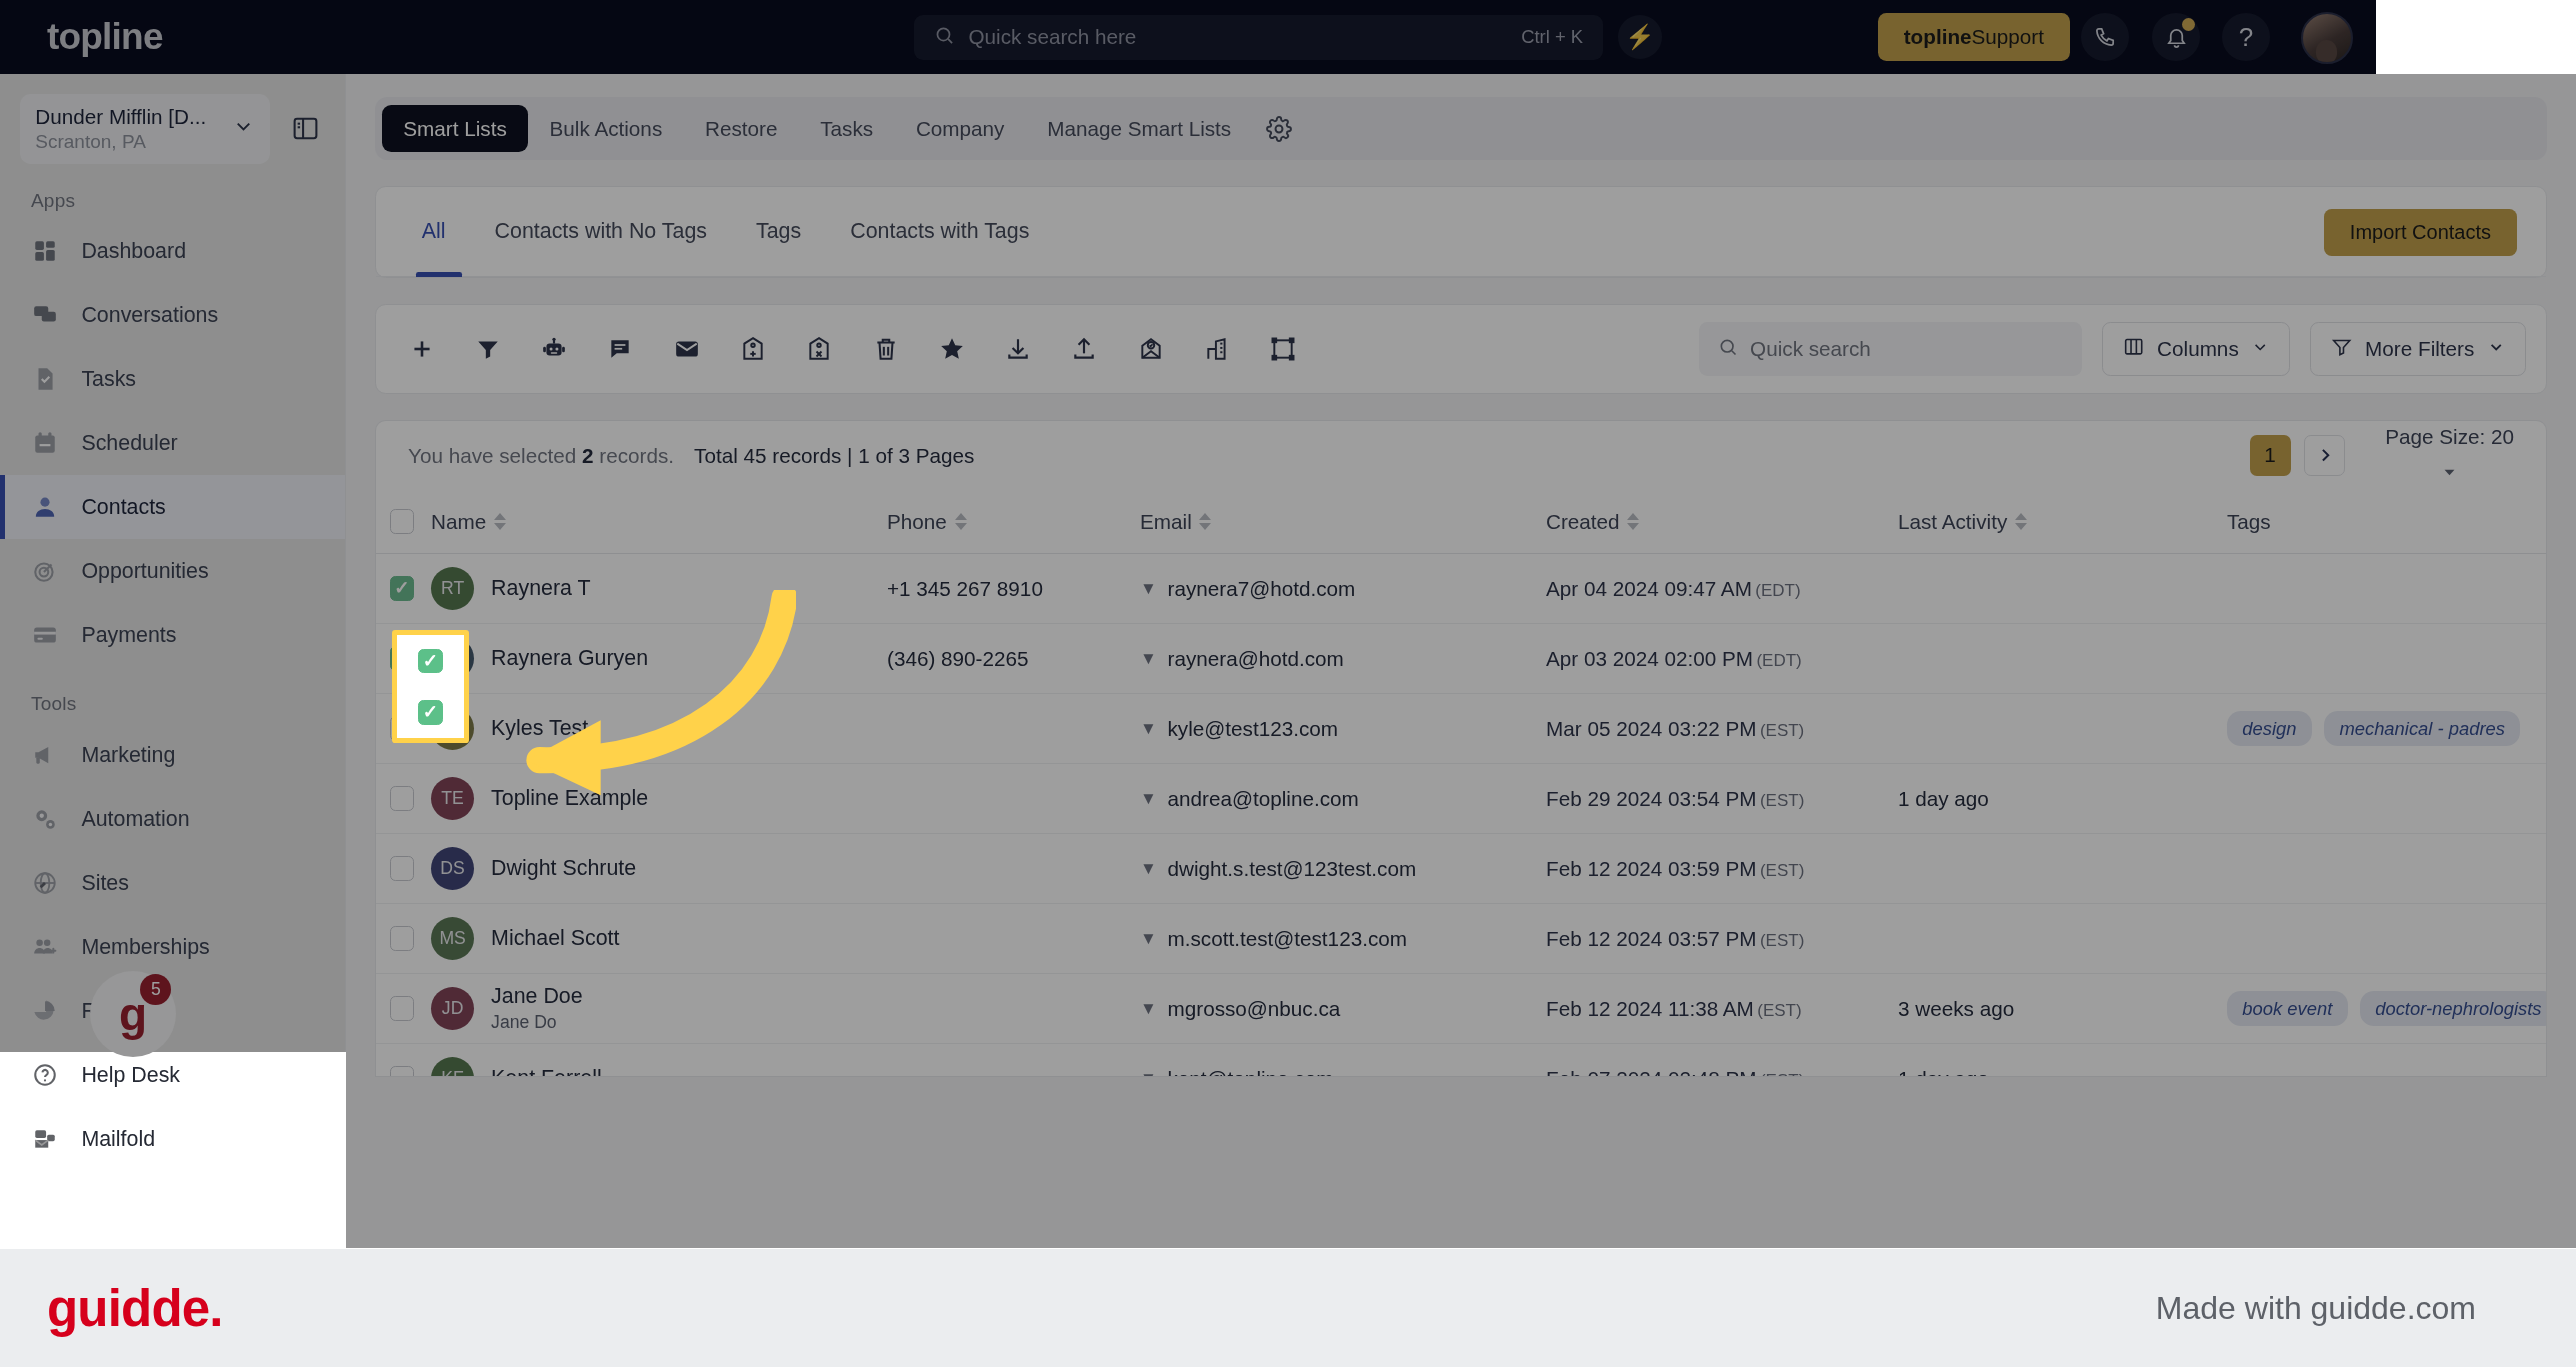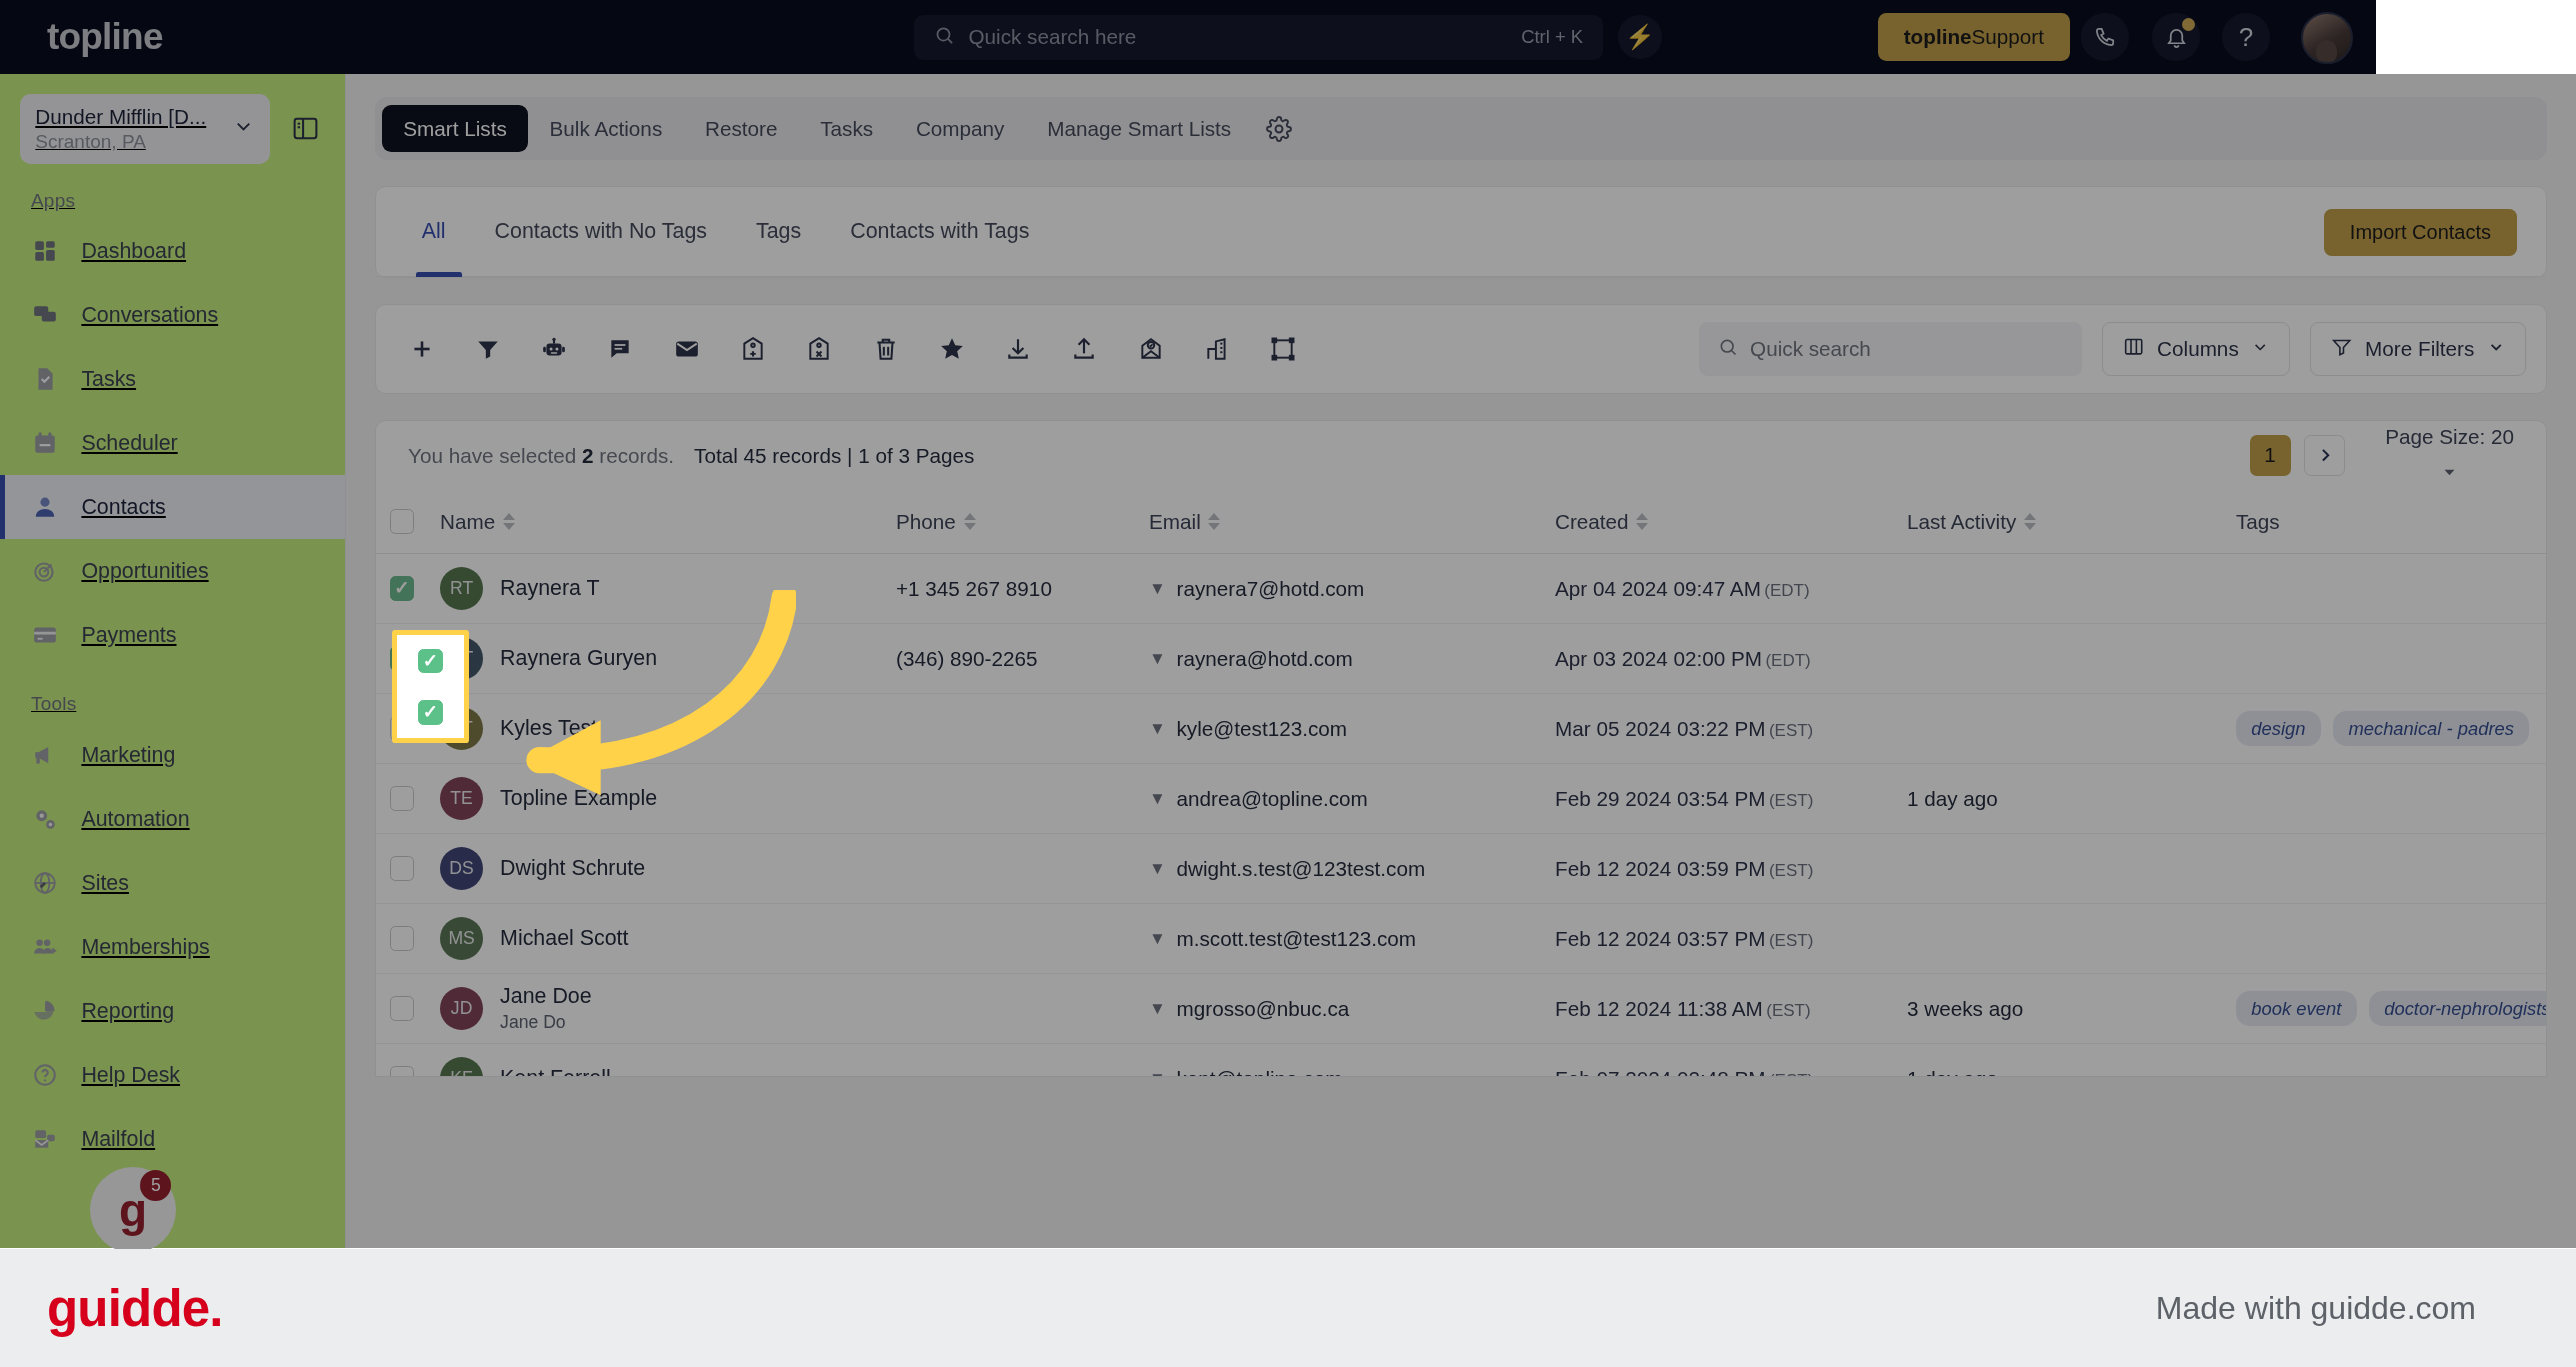--- a/index.html
+++ b/index.html
@@ -63,23 +63,22 @@
     background: #5b4640;
   }
   .notif-dot {
     position: absolute; right: 5.4px; top: 4.6px; width: 13px; height: 13px;
     border-radius: 50%; background: #d9a93c;
   }
 
   
   .sidebar {
     position: absolute; top: 74px; left: 0;
-    width: 346px; height: 1174px; background: #bef264;
+    width: 346px; height: 978px; background: #e5e5e5;
     border-right: 0.8px solid #e7e8ec;
-    text-decoration: underline;
   }
   .loc-wrap { display: flex; align-items: center; padding: 20px 18.4px 0 20px; gap: 13.8px; }
   .loc-card {
     flex: 1; background: #eeeff2; border-radius: 10.7px;
     padding: 10.7px 15.3px; display: flex; align-items: center; cursor: pointer;
   }
   .loc-txt { flex: 1; min-width: 0; }
   .loc-name { font-size: 20.7px; color: #1b2440; font-weight: 400; white-space: nowrap; }
   .loc-sub { font-size: 19px; color: #8c919f; margin-top: 2.3px; }
   .chev { color: #2b3450; font-size: 20px; margin-left: 6.1px; }
@@ -205,21 +204,21 @@
 
   
   .tbl {
     margin: 0 29px; background: #ffffff;
     border: 0.8px solid #e7e8ec; border-top: none;
     height: 587px; overflow: hidden;
   }
   .tr { display: flex; align-items: center; height: 70px; border-bottom: 0.8px solid #eef0f3; }
   .thead { height: 64px; background: #ffffff; border-bottom: 0.8px solid #e4e6ea; }
   .c-chk { width: 52px; flex: none; display: flex; align-items: center; justify-content: center; }
-  .c-name { width: 459px; flex: none; display: flex; align-items: center; gap: 17px; padding-left: 3.1px; margin-left: 9px; }
+  .c-name { width: 459px; flex: none; display: flex; align-items: center; gap: 17px; padding-left: 3.1px; }
   .c-phone { width: 253px; flex: none; }
   .c-email { width: 406px; flex: none; display: flex; align-items: center; gap: 10.7px; }
   .c-created { width: 352px; flex: none; }
   .c-last { width: 329px; flex: none; }
   .c-tags { flex: 1; display: flex; align-items: center; gap: 12.3px; }
 
   .th { font-size: 20.7px; color: #3b445c; display: flex; align-items: center; gap: 7.7px; }
   .sorter { display: inline-flex; flex-direction: column; gap: 2.3px; }
   .sorter i { width: 0; height: 0; border-left: 6.1px solid transparent; border-right: 6.1px solid transparent; }
   .sorter i.up { border-bottom: 7.7px solid #b8bcc6; }

